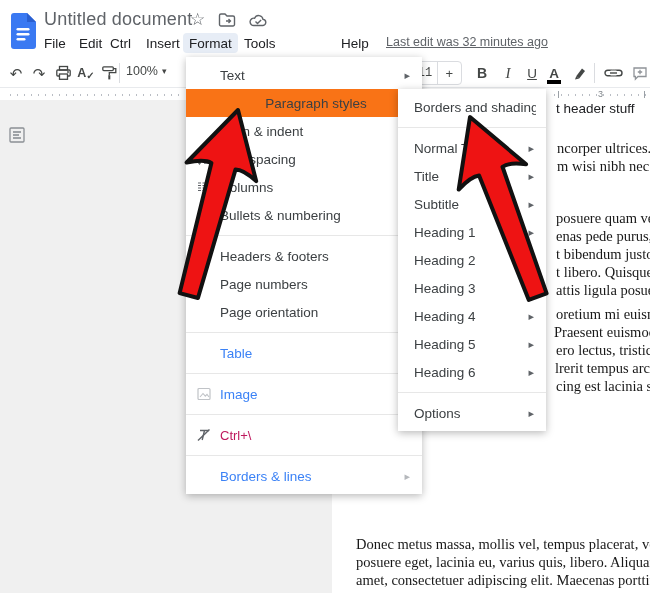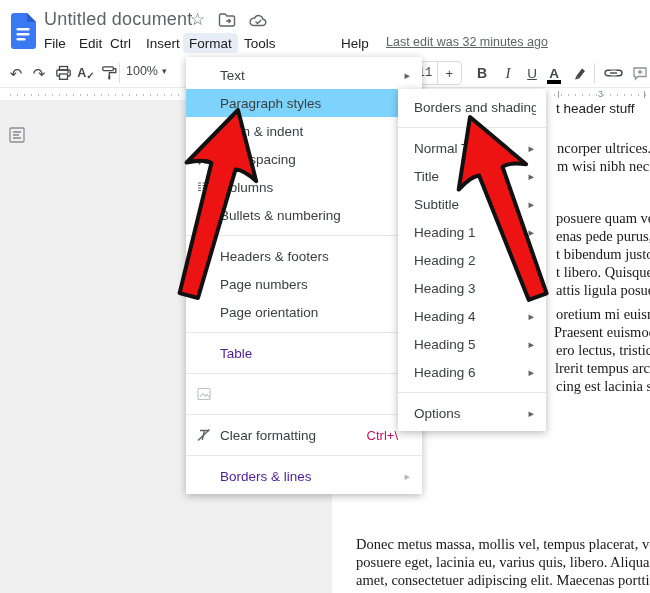--- a/index.html
+++ b/index.html
@@ -42,22 +42,22 @@
   .page { position:absolute; left:332px; top:0; width:318px; height:493px; background:#fff; }
   .outline-btn { position:absolute; left:8px; top:26px; }
   .doc-text { position:absolute; font-family:"Liberation Serif", serif; font-size:14.5px; color:#181818; white-space:nowrap; }
   .doc-header-text { font-family:"Liberation Sans", sans-serif; font-size:13.5px; color:#202124; }
   
   .menu { position:absolute; background:#fff; box-shadow:0 2px 8px rgba(0,0,0,.28); padding:4px 0; z-index:20; }
   .format-menu { left:186px; top:57px; width:236px; }
   .styles-submenu { left:398px; top:89px; width:148px; z-index:21; }
   .menu-item { position:relative; height:28px; display:flex; align-items:center; font-size:13.5px; color:#3c4043; padding-left:34px; padding-right:10px; cursor:default; }
   .styles-submenu .menu-item { padding-left:16px; }
-  .menu-item.hl { background:#7dd3fc; }
-  .menu-item.disabled { color:#4c1d95; }
+  .menu-item.hl { background:#f97316;text-align:center; }
+  .menu-item.disabled { color:#3b82f6; }
   .menu-item .mi-icon { position:absolute; left:10px; top:6px; width:16px; height:16px; }
   .menu-item .label { flex:1; overflow:hidden; white-space:nowrap; }
   .menu-item .shortcut { font-size:13px; color:#be185d; margin-right:14px; }
   .menu-item.has-arrow::after { content:"\25B8"; position:absolute; right:12px; top:50%; transform:translateY(-50%); font-size:11px; color:#5f6368; }
   .menu-item.disabled.has-arrow::after { color:#b5b8bc; }
   .menu-sep { height:1px; background:#e7e7e7; margin:6px 0; }
   
   .arrows { position:absolute; left:0; top:0; z-index:50; pointer-events:none; }
   svg.iconsvg { display:block; }
 </style>
@@ -259,30 +259,30 @@
       <span class="label">Table</span>
     </div>
     <div class="menu-sep"></div>
     <div class="menu-item has-arrow disabled">
       <span class="mi-icon">
         <svg class="iconsvg" width="16" height="16" viewBox="0 0 16 16">
           <rect x="2" y="2.5" width="12" height="11" rx="1" fill="none" stroke="#c0c3c7" stroke-width="1.2"></rect>
           <path d="M4 11 l3 -3.5 2.3 2.6 1.7 -1.8 2 2.7" fill="none" stroke="#c0c3c7" stroke-width="1.1"></path>
         </svg>
       </span>
+      <span class="label">Image</span>
     </div>
     <div class="menu-sep"></div>
     <div class="menu-item">
       <span class="mi-icon">
         <svg class="iconsvg" width="16" height="16" viewBox="0 0 16 16">
           <path d="M4 3.5 h9 M8.5 3.5 L6.2 13" fill="none" stroke="#5f6368" stroke-width="1.4"></path>
           <path d="M2 13.5 L13.5 2.5" stroke="#5f6368" stroke-width="1.4"></path>
         </svg>
       </span>
-      <span class="label">Clear formatting</span>
       <span class="shortcut">Ctrl+\</span>
     </div>
     <div class="menu-sep"></div>
     <div class="menu-item has-arrow disabled">
       <span class="label">Borders &amp; lines</span>
     </div>
   </div>
 
   <div class="menu styles-submenu">
     <div class="menu-item">

